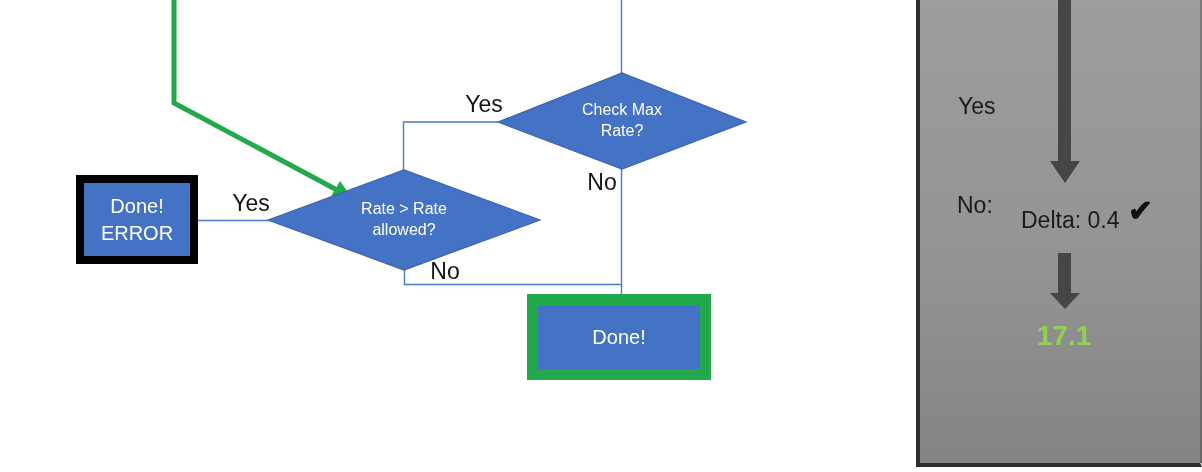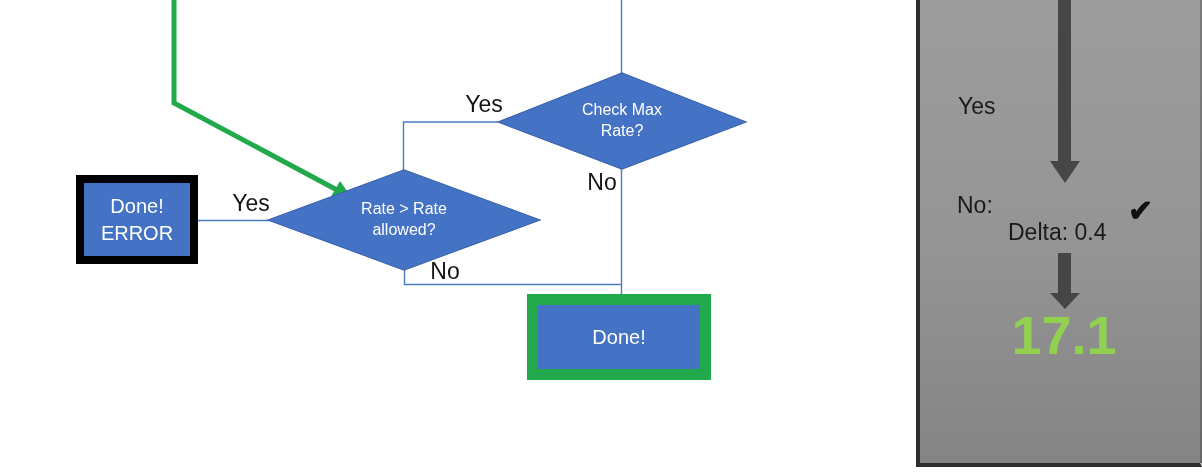--- a/index.html
+++ b/index.html
@@ -100,23 +100,23 @@
     white-space: nowrap;
   }
   .pcheck {
     position: absolute;
     font-size: 30px;
     font-weight: bold;
     color: #111111;
   }
   .result-value {
     position: absolute;
-    left: 144px; top: 304px;
+    left: 144px; top: 320px;
     transform: translateX(-50%);
-    font-size: 54px;
+    font-size: 28px;
     font-weight: bold;
     color: #92d050;
   }
 </style>
 </head>
 <body>
 
 <div class="stage">
 
   <div class="flowchart">
@@ -161,21 +161,21 @@
   <div class="panel">
 
     <div>
       <div class="arrow-shaft" style="top:0; height:161px;"></div>
       <div class="arrow-head" style="top:161px; border-top:22px solid #464646;"></div>
     </div>
 
     <div class="plabel" style="left:38px; top:93px;">Yes</div>
 
     <div class="plabel" style="left:37px; top:192px;">No:</div>
-    <div class="plabel" style="left:88px; top:207px;margin-top:12px;">Delta: 0.4</div>
+    <div class="plabel" style="left:101px; top:207px;">Delta: 0.4</div>
     <div class="pcheck" style="left:208px; top:193px;">✔</div>
 
     <div>
       <div class="arrow-shaft" style="top:253px; height:40px;"></div>
       <div class="arrow-head" style="top:293px; border-top:16px solid #464646;"></div>
     </div>
 
     <div class="result-value">17.1</div>
   </div>
 

